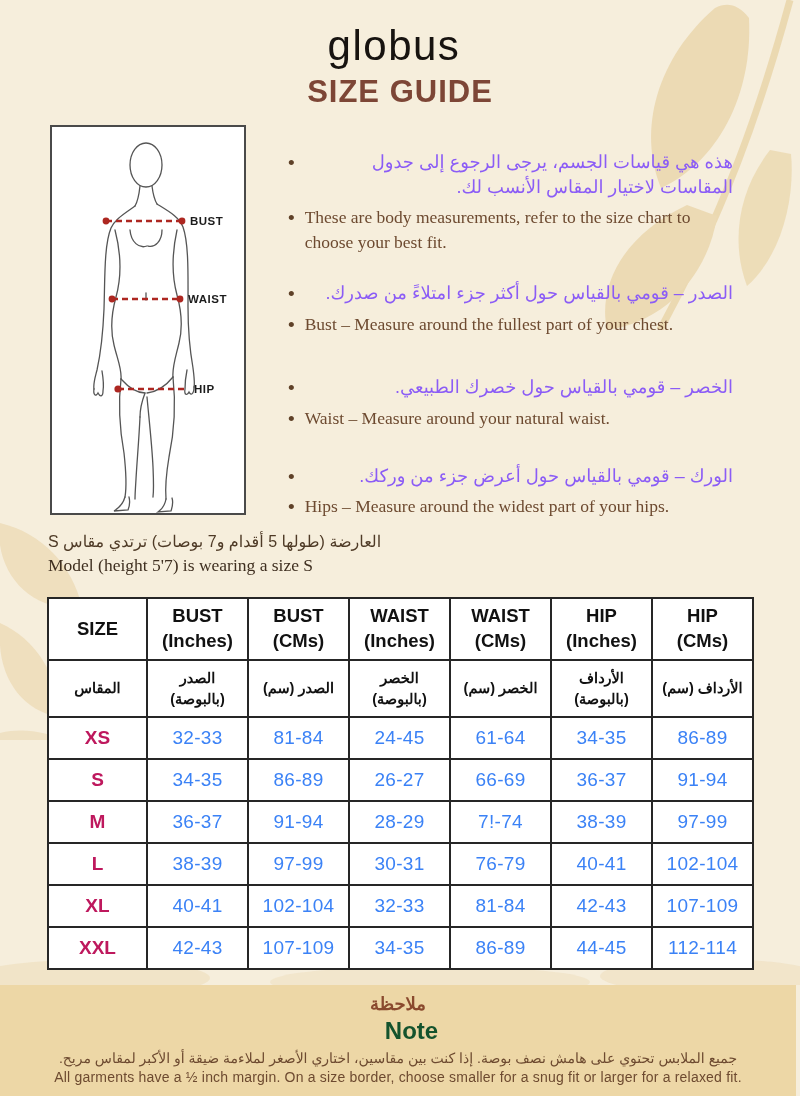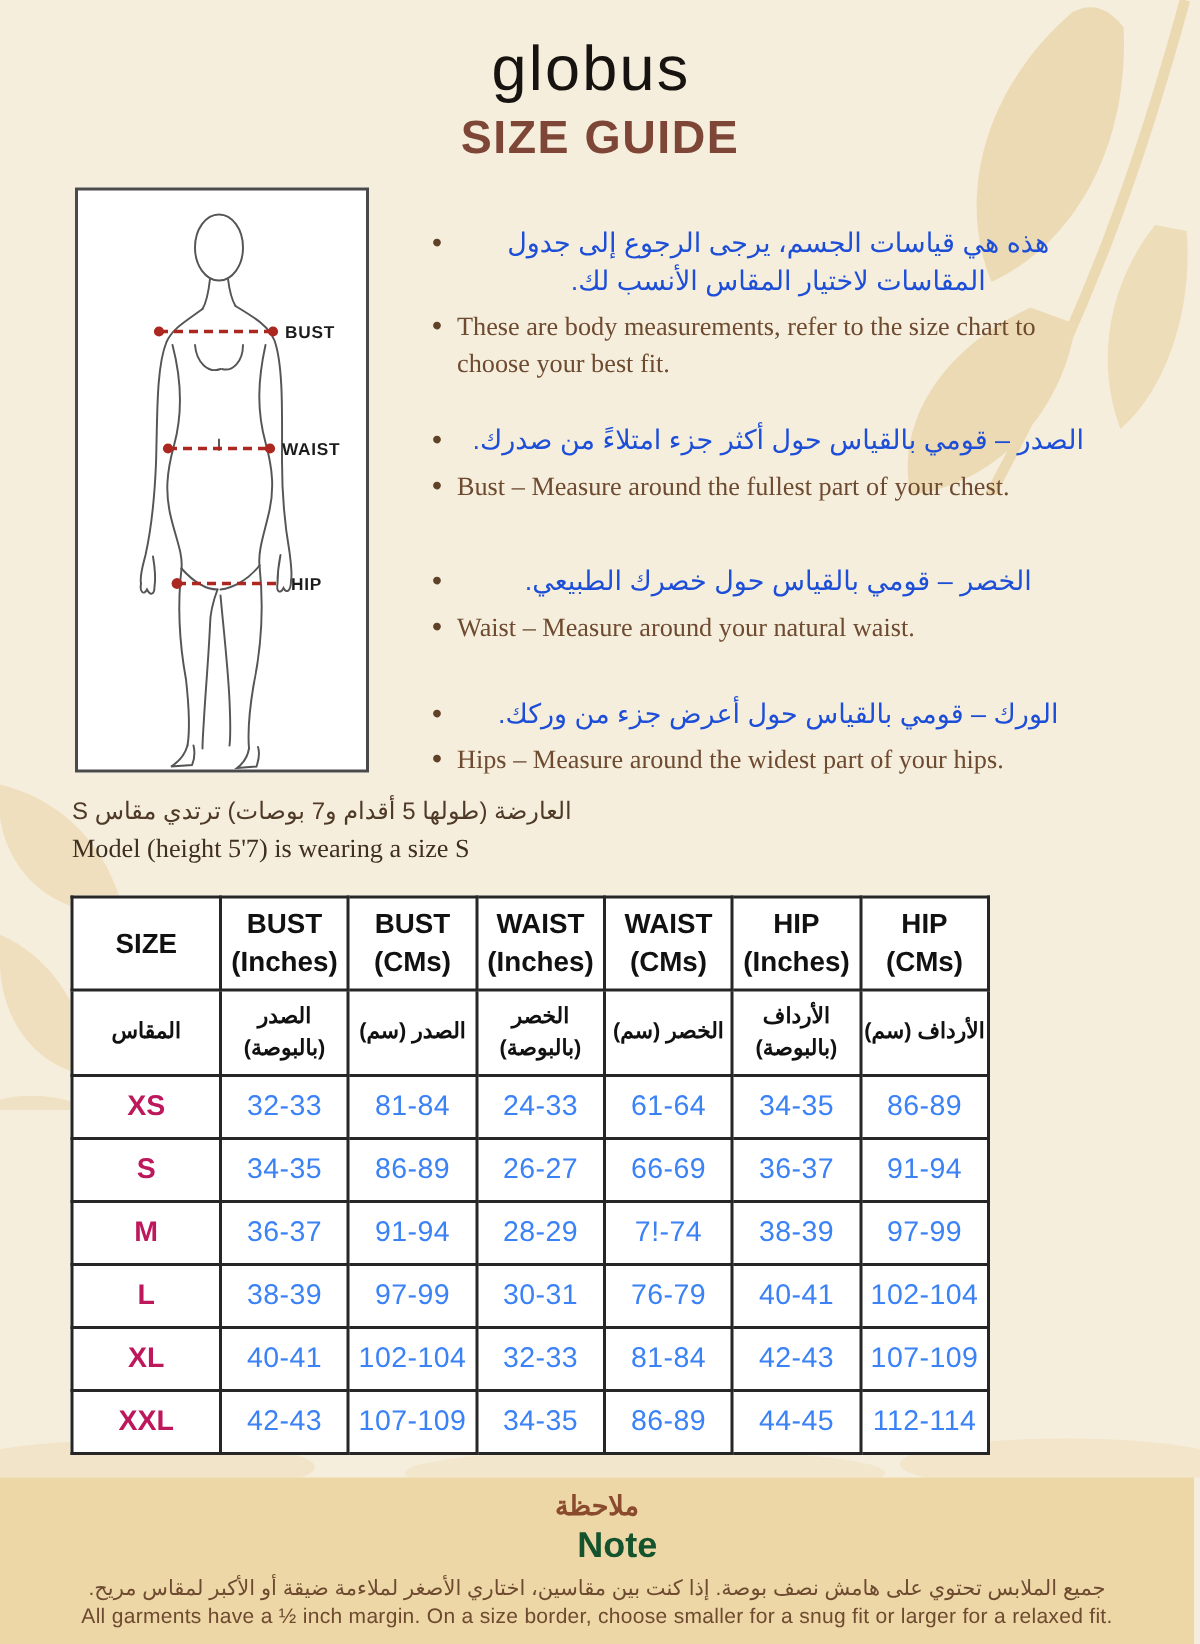--- a/index.html
+++ b/index.html
@@ -24,27 +24,27 @@
   .figure-box{
     position:absolute;left:50px;top:125px;width:196px;height:390px;
     background:#ffffff;border:2px solid #4a4a4a;box-sizing:border-box;
   }
   .bullets{position:absolute;left:288px;top:150px;width:445px;}
   .bullet-group{margin-bottom:26px;}
   .bullet-group.g2{margin-bottom:38px;}
   .bullet-group.g3{margin-bottom:32px;}
   .bullet{display:flex;gap:10px;margin-bottom:5px;align-items:flex-start;}
   .dot{color:#5f4128;font-size:19px;line-height:1.35;flex:0 0 auto;}
-  .b-ar{direction:rtl;text-align:center;font-size:18px;line-height:1.4;color:#1d4ed8;flex:1;}
+  .b-ar{direction:rtl;text-align:right;font-size:18px;line-height:1.4;color:#8b5cf6;flex:1;}
   .b-en{font-family:"Liberation Serif", serif;font-size:17.5px;line-height:1.42;color:#6d4a30;flex:1;}
   .model-note{position:absolute;left:48px;top:531px;width:400px;}
   .m-ar{direction:rtl;text-align:left;font-size:16px;color:#4e3a26;line-height:1.4;}
   .m-en{font-family:"Liberation Serif", serif;font-size:17.5px;color:#3f2f20;margin-top:2px;}
   table.size-table{
-    position:absolute;left:47px;top:597px;width:613px;
+    position:absolute;left:47px;top:597px;width:707px;
     border-collapse:collapse;background:#ffffff;table-layout:fixed;
   }
   .size-table td,.size-table th{
     border:2px solid #262626;text-align:center;vertical-align:middle;padding:0;
   }
   .th-en{font-size:18.5px;font-weight:bold;color:#111;white-space:pre-line;height:60px;line-height:1.35;}
   .th-ar{font-size:14.5px;font-weight:bold;color:#111;direction:rtl;white-space:pre-line;height:55px;line-height:1.4;}
   .td-size{font-weight:bold;font-size:19px;height:40px;color:#be185d;}
   .td-val{font-size:19px;height:40px;color:#3b82f6;letter-spacing:.3px;}
   .note-band{
@@ -208,21 +208,21 @@
 (بالبوصة)</td>
     <td class="th-ar">الخصر (سم)</td>
     <td class="th-ar">الأرداف
 (بالبوصة)</td>
     <td class="th-ar">الأرداف (سم)</td>
   </tr>
   <tr>
     <td class="td-size">XS</td>
     <td class="td-val">32-33</td>
     <td class="td-val">81-84</td>
-    <td class="td-val">24-33</td>
+    <td class="td-val">24-45</td>
     <td class="td-val">61-64</td>
     <td class="td-val">34-35</td>
     <td class="td-val">86-89</td>
   </tr>
   <tr>
     <td class="td-size">S</td>
     <td class="td-val">34-35</td>
     <td class="td-val">86-89</td>
     <td class="td-val">26-27</td>
     <td class="td-val">66-69</td>

